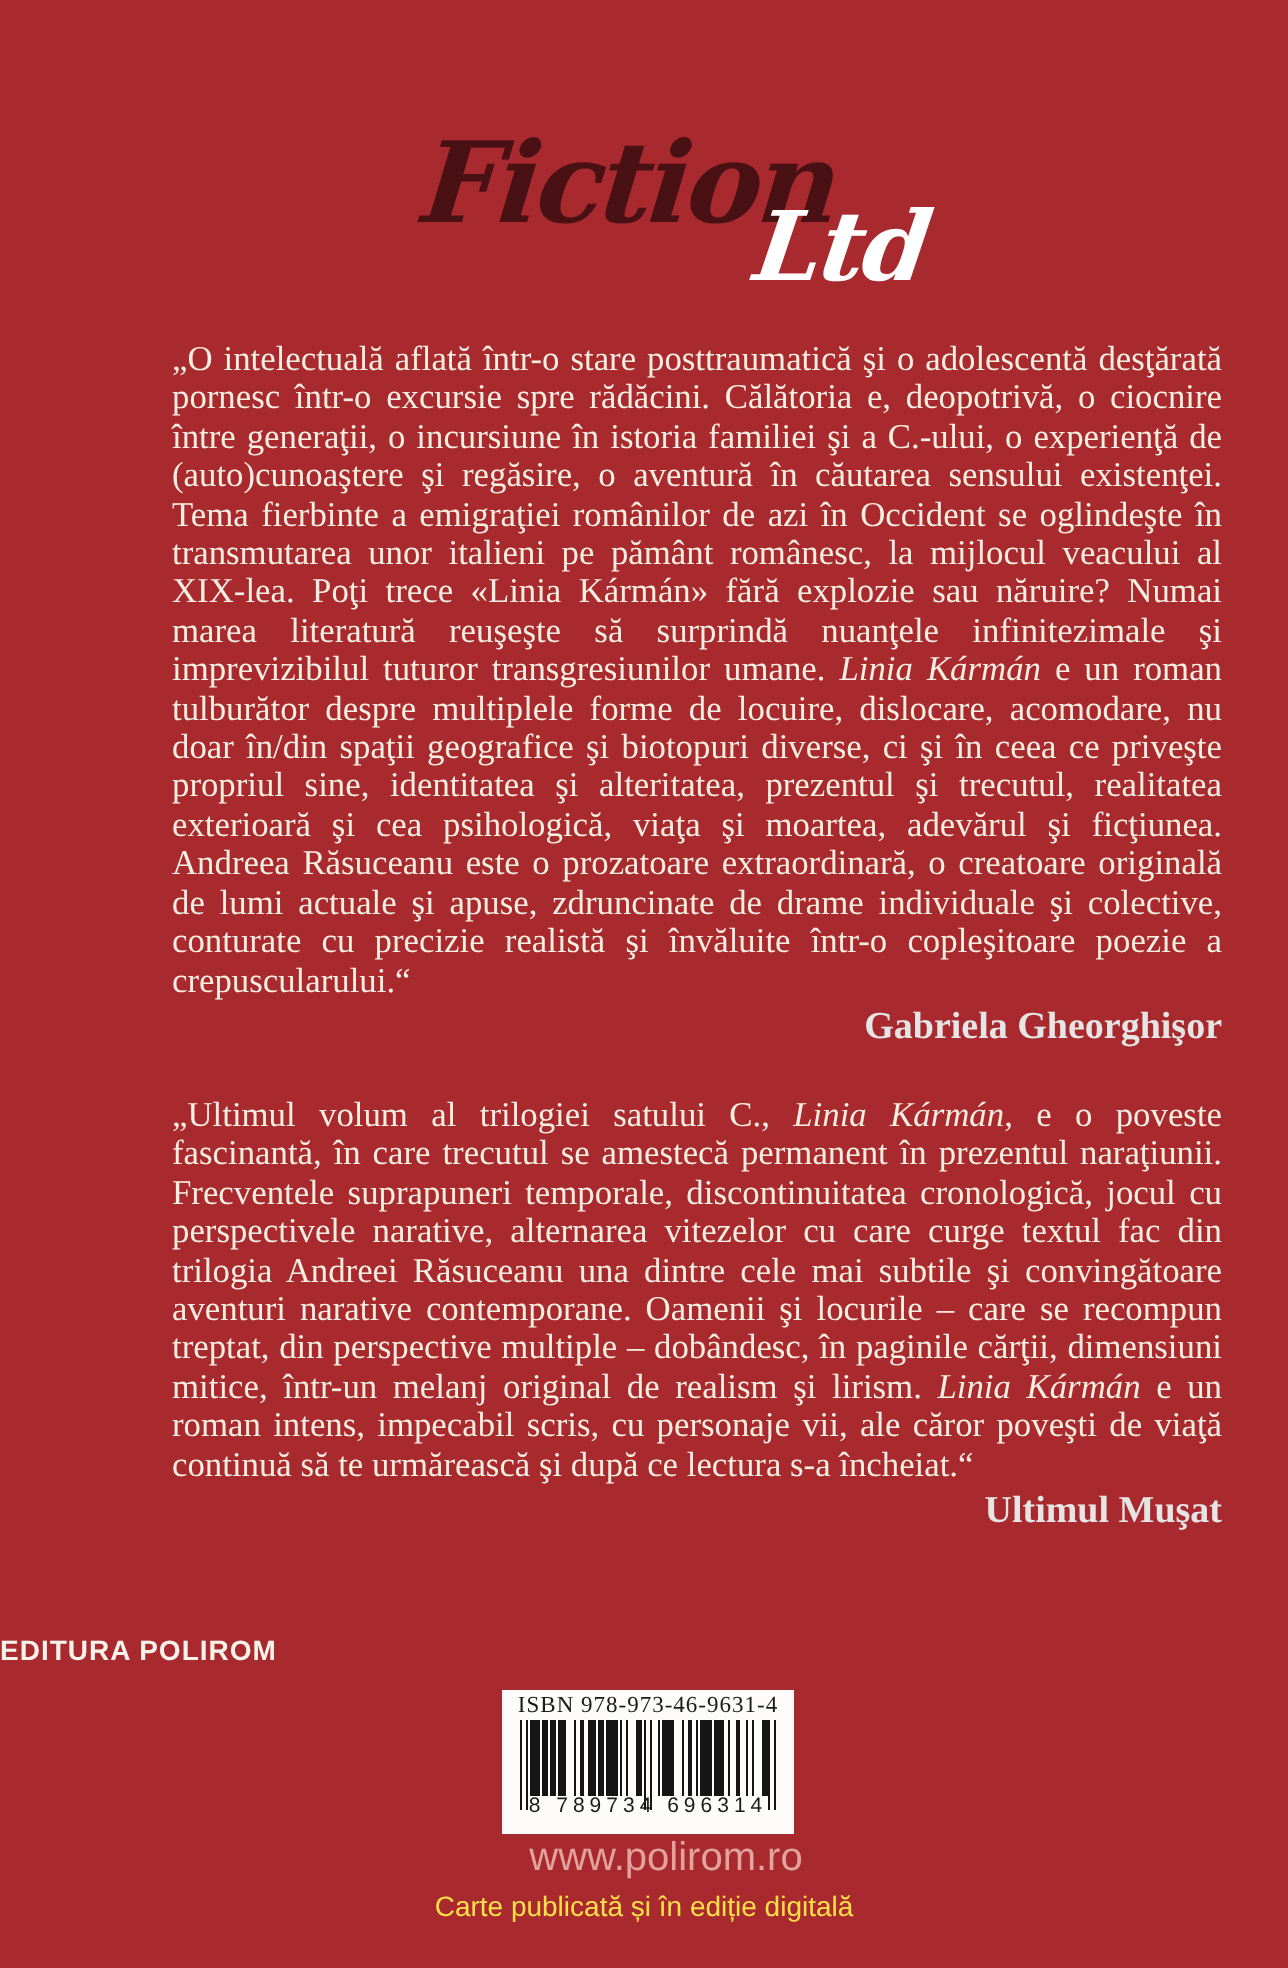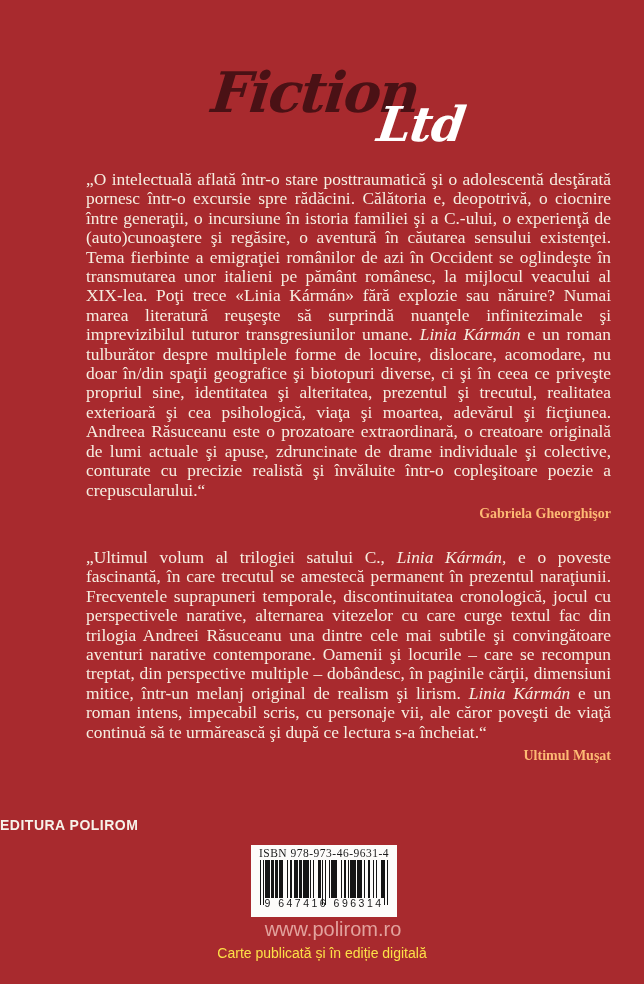--- a/index.html
+++ b/index.html
@@ -38,23 +38,23 @@
     position:absolute;left:62px;top:170px;width:525px;margin-left:24px;
   }
   .quote-text{
     color:#f6eee1;
     font-size:17.4px;line-height:19.4px;
     text-align:justify;
     margin:0;
   }
   .quote-text .it{font-style:italic;}
   .attribution{
-    color:#fdba74;
+    color:#e5e5e5;
     font-weight:bold;
-    font-size:14px;line-height:20px;
+    font-size:19px;line-height:20px;
     text-align:right;
     margin:4px 0 0 0;
   }
   .quote-block{margin-bottom:24px;}
   .quote-block:last-child{margin-bottom:0;}
   
   .publisher-name{
     position:absolute;top:817px;left:0;width:644px;
     text-align:left;
     font-family:"Liberation Sans", sans-serif;
@@ -186,20 +186,20 @@
         <div class="m" style="width: 2.7px;"></div>
         <div class="m b" style="width: 1.35px;"></div>
         <div class="m" style="width: 1.35px;"></div>
         <div class="m b" style="width: 1.35px;"></div>
         <div class="m" style="width: 4.05px;"></div>
         <div class="m b" style="width: 2.7px;"></div>
         <div class="m b g" style="width: 1.35px;"></div>
         <div class="m g" style="width: 1.35px;"></div>
         <div class="m b g" style="width: 1.35px;"></div>
       </div>
-    <div class="barcode-digits">9 647416 696314</div>
+    <div class="barcode-digits">8 789734 696314</div>
   </div>
 
   <div class="website">www.polirom.ro</div>
 
   <div class="digital-note">Carte publicată și în ediție digitală</div>
 
 </div>
 
 </body></html>

